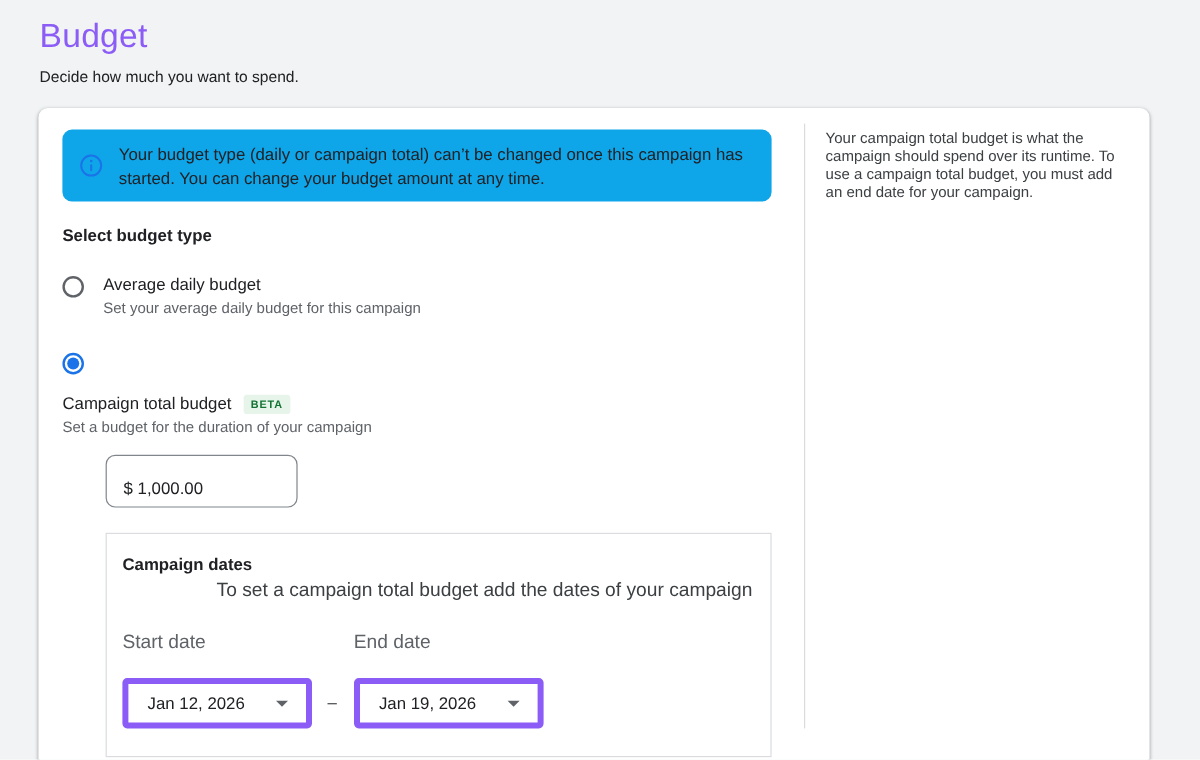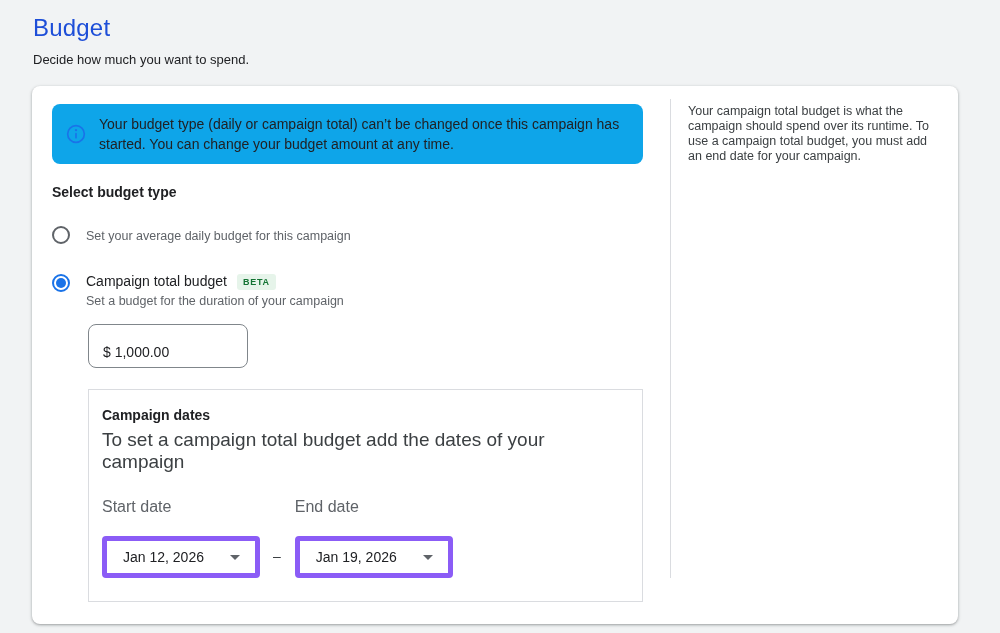--- a/index.html
+++ b/index.html
@@ -6,21 +6,21 @@
   html, body { width: 1000px; height: 633px; }
   body {
     background: #f1f3f4;
     font-family: "Liberation Sans", sans-serif;
     color: #202124;
     overflow: hidden;
   }
 
   
   .page-header { padding: 14px 0 0 33px; }
-  .page-title { font-size: 24px; font-weight: 400; color: #1d4ed8; letter-spacing: 0.2px; }
+  .page-title { font-size: 28px; font-weight: 400; color: #8b5cf6; letter-spacing: 0.2px; }
   .page-subtitle { font-size: 13px; color: #202124; margin-top: 10px; }
 
   
   .card {
     margin: 19px 42px 0 32px;
     background: #ffffff;
     border-radius: 8px;
     box-shadow: 0 1px 2px rgba(60,64,67,.30), 0 1px 3px 1px rgba(60,64,67,.15);
     display: flex;
     align-items: stretch;
@@ -37,21 +37,21 @@
     gap: 13px;
   }
   .info-banner-text { font-size: 14px; line-height: 20px; color: #202124; }
   .info-icon { flex: 0 0 auto; width: 20px; height: 20px; display: block; }
 
   
   .section-heading { font-size: 14px; font-weight: 700; margin-top: 20px; color: #202124; }
 
   .radio-option { display: flex; gap: 16px; cursor: pointer; }
   .radio-option.first { margin-top: 25px; }
-  .radio-option.second { margin-top: 29px; }
+  .radio-option.second { margin-top: 29px; flex-direction: column; }
   .radio-outer {
     flex: 0 0 auto;
     width: 18px; height: 18px;
     border: 2px solid #5f6368;
     border-radius: 50%;
     margin-top: 1px;
     display: flex; align-items: center; justify-content: center;
   }
   .radio-outer.selected { border-color: #1a73e8; }
   .radio-inner { width: 10px; height: 10px; border-radius: 50%; background: #1a73e8; }
@@ -85,21 +85,21 @@
   }
 
   
   .dates-box {
     margin: 21px 0 0 36px;
     border: 1px solid #dadce0;
     border-radius: 0;
     padding: 17px 15px 23px 13px;
   }
   .dates-heading { font-size: 14px; font-weight: 700; color: #202124; }
-  .dates-desc { font-size: 19px; color: #3c4043; margin-top: 6px; }
+  .dates-desc { font-size: 16px; color: #3c4043; margin-top: 6px; text-align: right; }
   .dates-row { display: flex; align-items: flex-end; margin-top: 25px; }
   .date-label { font-size: 16px; color: #5f6368; margin-bottom: 20px; }
   .date-select {
     width: 158px;
     height: 42px;
     border: 5px solid #8b5cf6;
     border-radius: 4px;
     background: #ffffff;
     display: flex;
     align-items: center;
@@ -159,20 +159,23 @@
         <circle cx="12" cy="7.4" r="1.35" fill="#1a73e8"></circle>
       </svg>
       <p class="info-banner-text">Your budget type (daily or campaign total) can’t be changed once this campaign has started. You can change your budget amount at any time.</p>
     </div>
 
     <h2 class="section-heading">Select budget type</h2>
 
     <div class="radio-option first">
       <span class="radio-outer"></span>
       <div>
+        <div class="radio-label-row">
+          <span class="radio-label">Average daily budget</span>
+        </div>
         <div class="radio-desc">Set your average daily budget for this campaign</div>
       </div>
     </div>
 
     <div class="radio-option second">
       <span class="radio-outer selected">
           <span class="radio-inner"></span>
         </span>
       <div>
         <div class="radio-label-row">

